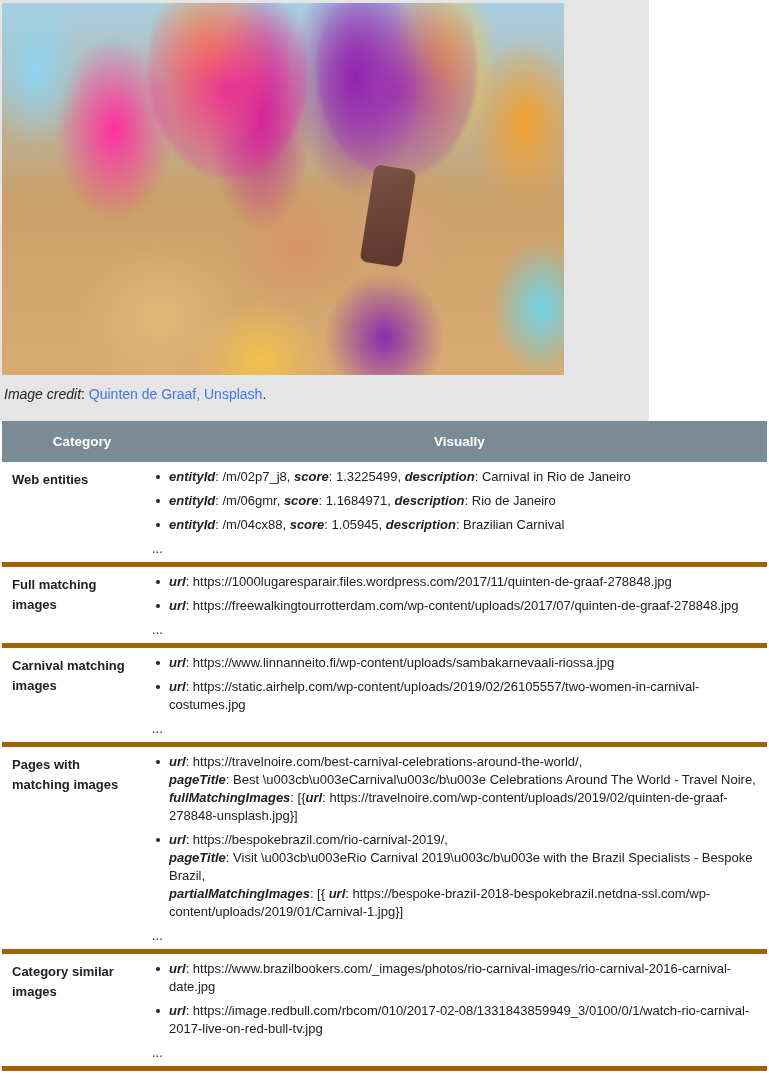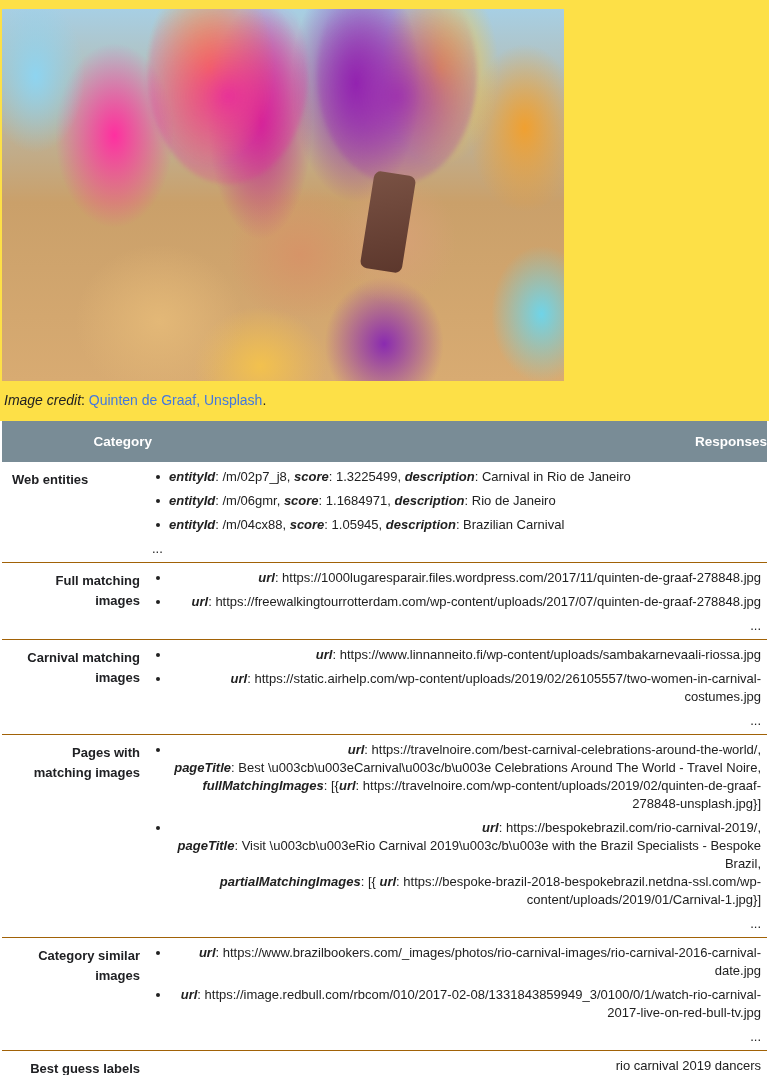--- a/index.html
+++ b/index.html
@@ -6,24 +6,24 @@
   html,body { width:769px; }
   body {
     height:1075px;
     overflow:hidden;
     background:#ffffff;
     font-family:"Liberation Sans", sans-serif;
     color:#212121;
   }
   
   .hero {
-    background:#fde047;
-    width:769px;
+    background:#e5e5e5;
+    width:649px;
     height:421px;
-    padding:9px 0 0 2px;
+    padding:3px 0 0 2px;
   }
   .photo {
     width:562px; height:372px;
     position:relative; overflow:hidden;
     background:
       radial-gradient(ellipse 70px 110px at 6% 18%, #8ed4f0 0%, rgba(142,212,240,0) 70%),
       radial-gradient(ellipse 90px 140px at 20% 34%, #ff2fa0 0%, rgba(255,47,160,0) 66%),
       radial-gradient(ellipse 100px 150px at 37% 16%, #ffb81f 0%, rgba(255,184,31,0) 65%),
       radial-gradient(ellipse 75px 170px at 46% 30%, #c2258f 0%, rgba(194,37,143,0) 70%),
       radial-gradient(ellipse 95px 175px at 63% 20%, #8a1fb0 0%, rgba(138,31,176,0) 68%),
@@ -59,27 +59,27 @@
   }
   .credit .prefix { font-style:italic; }
   .credit a { color:#4277e0; text-decoration:none; }
   
   .results { margin:0 2px; width:765px; border-collapse:collapse; table-layout:fixed; }
   .results thead th {
     background:#798c96;
     color:#ffffff;
     font-size:13.5px;
     font-weight:bold;
-    text-align:right;
+    text-align:center;
     padding:13px 0 13px 0;
     height:28px;
   }
   .results thead th.c1 { width:150px; padding-left:10px; }
   .results td { vertical-align:top; font-size:13px; line-height:18px; }
-  .results tbody tr + tr td { border-top:1px solid #a16207;text-align:right; }
+  .results tbody tr + tr td { border-top:5px solid #a16207; }
   td.cat {
     font-weight:bold;
     color:#202124;
     line-height:20px;
     padding:8px 12px 4px 10px;
   }
   td.resp { padding:6px 6px 4px 0; color:#212121; overflow-wrap:break-word; }
   ul.rlist { list-style:none; }
   li.ritem { position:relative; padding-left:17px; margin-bottom:6px; }
   li.ritem::before {
@@ -100,21 +100,21 @@
     <div class="feather-r"></div>
     <div class="phone"></div>
   </div>
   <p class="credit"><span class="prefix">Image credit</span><span>: </span><a href="#">Quinten de Graaf, Unsplash</a><span>.</span></p>
 </div>
 
 <table class="results">
   <thead>
     <tr>
       <th class="c1">Category</th>
-      <th class="c2">Responses</th>
+      <th class="c2">Visually</th>
     </tr>
   </thead>
   <tbody>
       <tr>
         <td class="cat">Web entities</td>
         <td class="resp">
           <ul class="rlist">
             <li class="ritem"><span class="key">entityId</span>: /m/02p7_j8, <span class="key">score</span>: 1.3225499, <span class="key">description</span>: Carnival in Rio de Janeiro</li>
             <li class="ritem"><span class="key">entityId</span>: /m/06gmr, <span class="key">score</span>: 1.1684971, <span class="key">description</span>: Rio de Janeiro</li>
             <li class="ritem"><span class="key">entityId</span>: /m/04cx88, <span class="key">score</span>: 1.05945, <span class="key">description</span>: Brazilian Carnival</li>

